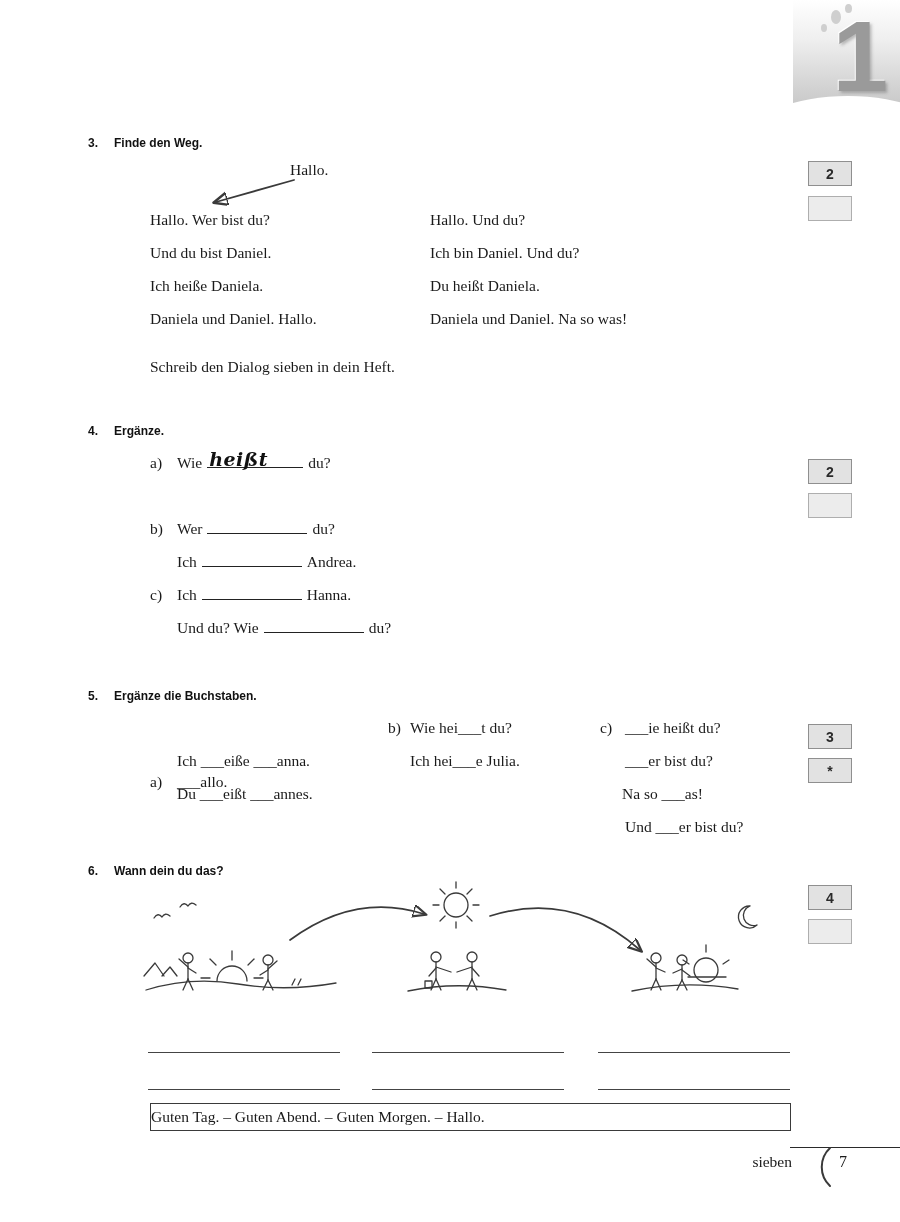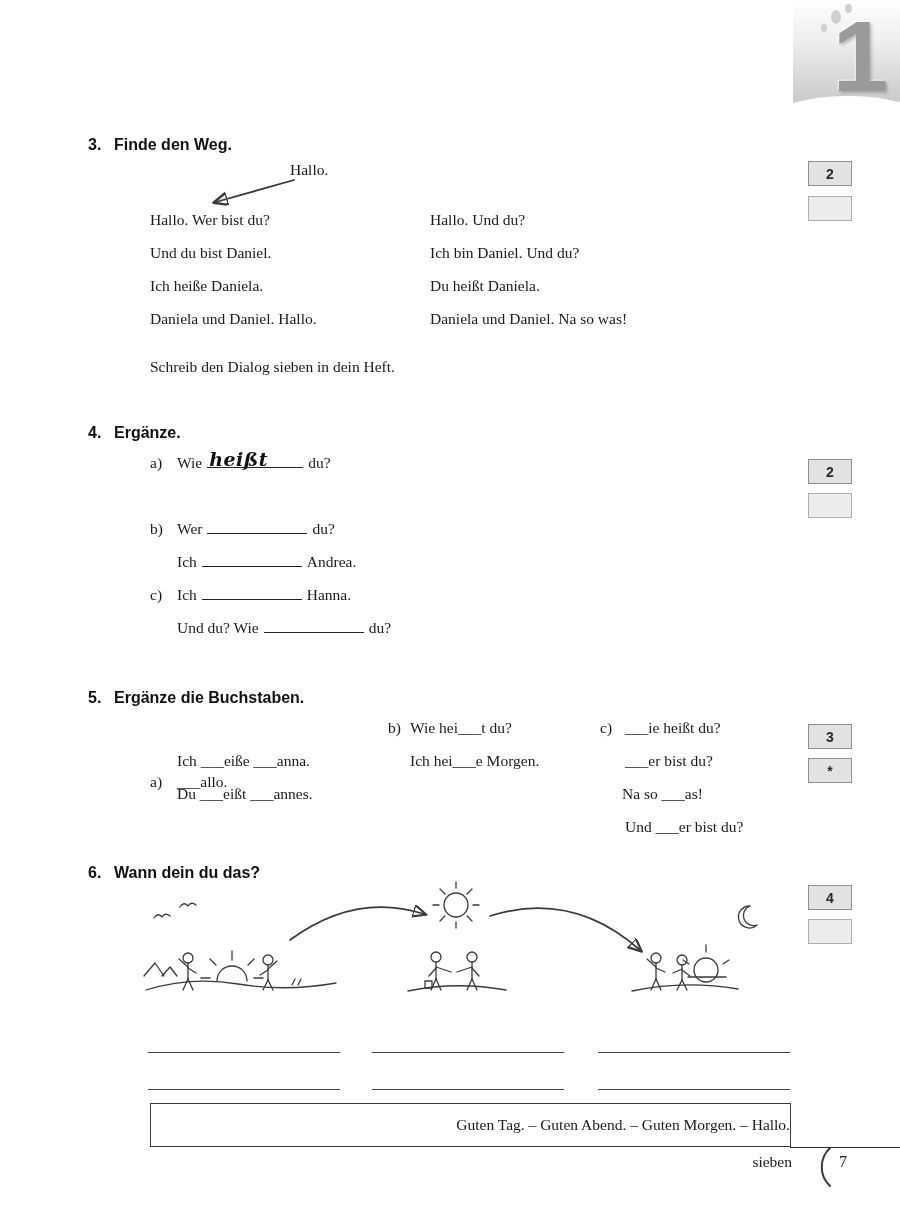--- a/index.html
+++ b/index.html
@@ -19,21 +19,21 @@
   }
   .splash { position:absolute; border-radius:50%; background:#cfcfcf; }
   .chapter-num {
     position:absolute; right:12px; top:2px;
     font-family:"Liberation Sans", sans-serif; font-weight:bold; font-size:100px; line-height:108px;
     color:#9a9a9a; text-shadow:2px 2px 3px rgba(80,80,80,.35), -1px -1px 0 #ffffff;
   }
   
   .ex-head {
     position:absolute; font-family:"Liberation Sans", sans-serif; font-weight:bold;
-    font-size:16px; color:#111; white-space:nowrap;
+    font-size:12px; color:#111; white-space:nowrap;
   }
   .ex-head .num { display:inline-block; width:26px; }
   
   .t { position:absolute; font-size:15.5px; line-height:21.5px; white-space:nowrap; }
   .col .line { margin:0 0 11.5px 0; font-size:15.5px; line-height:21.5px; white-space:nowrap; }
   
   .pbox {
     position:absolute; left:808px; width:44px; height:25px;
     background:#e2e2e2; border:1px solid #8f8f8f;
     display:flex; align-items:center; justify-content:center;
@@ -48,22 +48,22 @@
   .blank.short { width:96px;text-align:center; }
   .handwritten {
     position:absolute; left:2px; bottom:-3px;
     font-family:"DejaVu Serif", serif; font-style:italic; font-weight:bold;
     font-size:19px; color:#111; letter-spacing:.5px;
   }
   .item-label { display:inline-block; width:27px; }
   
   .ansline { position:absolute; width:192px; border-bottom:1.2px solid #444; height:0; }
   .wordbank {
-    position:absolute; left:150px; top:1103px; width:641px; height:44px;
-    border:1.2px solid #3a3a3a; display:flex; align-items:center; justify-content:flex-end;
+    position:absolute; left:150px; top:1103px; width:641px; height:28px;
+    border:1.2px solid #3a3a3a; display:flex; align-items:center; justify-content:flex-start;
     font-size:15.5px;
   }
   
   .footer-rule { position:absolute; left:790px; top:1147px; width:110px; border-top:1.6px solid #2a2a2a; }
   .footer-word { position:absolute; left:690px; top:1153px; width:102px; text-align:right; font-size:15.5px; }
   .footer-page { position:absolute; left:839px; top:1153px; font-size:16px; }
   svg { display:block; }
   .sketch path, .sketch circle, .sketch line {
     stroke:#3a3a3a; stroke-width:1.3; fill:none; stroke-linecap:round; stroke-linejoin:round;
   }
@@ -145,21 +145,21 @@
 
   <div class="t" style="left:150px;top:723px;margin-top:48px;">
     <span class="item-label">a)</span><span>___allo.</span>
   </div>
   <div class="t" style="left:177px;top:750px;">Ich ___eiße ___anna.</div>
   <div class="t" style="left:177px;top:783px;">Du ___eißt ___annes.</div>
 
   <div class="t" style="left:388px;top:717px;">
     <span class="item-label" style="width:22px;">b)</span><span>Wie hei___t du?</span>
   </div>
-  <div class="t" style="left:410px;top:750px;">Ich hei___e Morgen.</div>
+  <div class="t" style="left:410px;top:750px;">Ich hei___e Julia.</div>
 
   <div class="t" style="left:600px;top:717px;">
     <span class="item-label" style="width:25px;">c)</span><span>___ie heißt du?</span>
   </div>
   <div class="t" style="left:625px;top:750px;">___er bist du?</div>
   <div class="t" style="left:622px;top:783px;">Na so ___as!</div>
   <div class="t" style="left:625px;top:816px;">Und ___er bist du?</div>
 
   <div class="pbox" style="top:724px;">
       <span>3</span>

